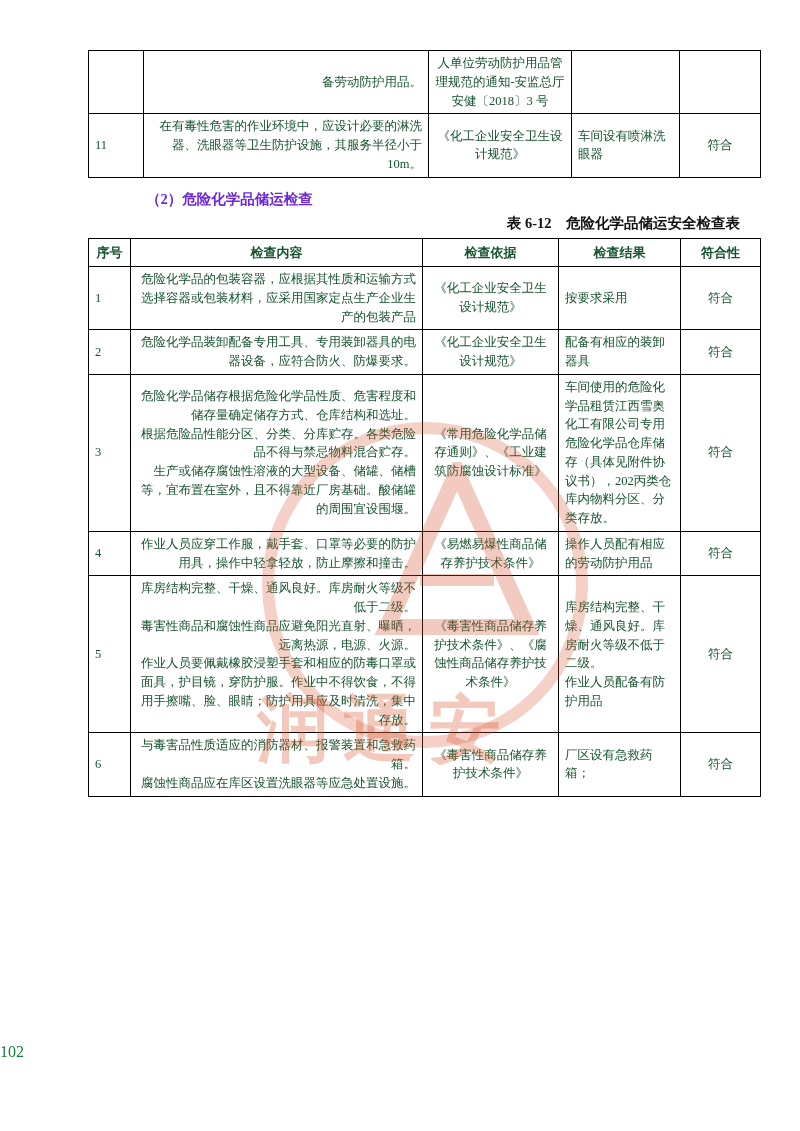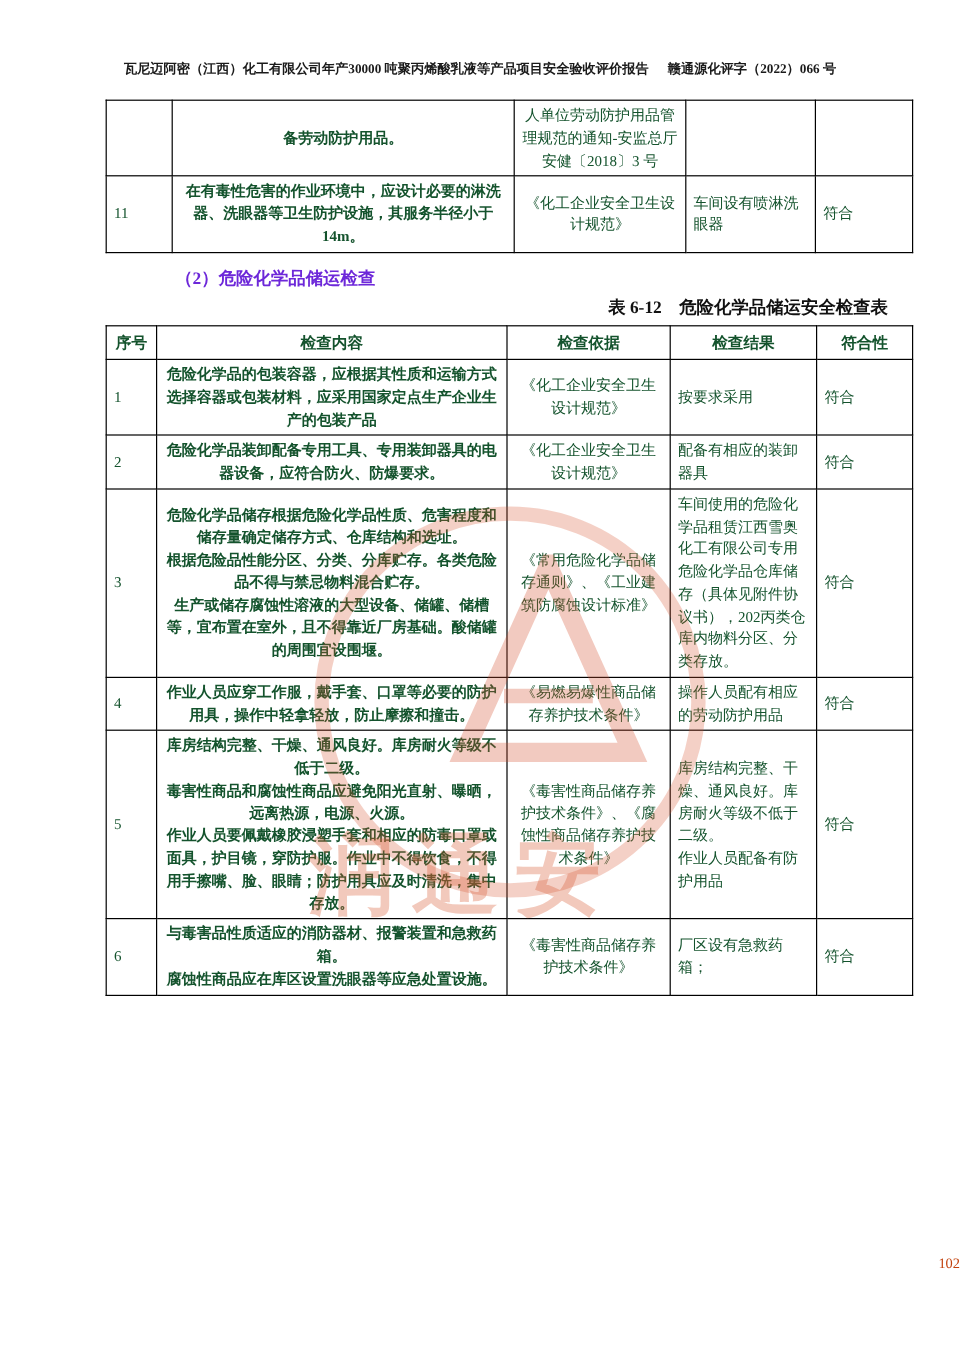--- a/index.html
+++ b/index.html
@@ -5,68 +5,64 @@
   * { margin:0; padding:0; box-sizing:border-box; }
   html,body { background:#ffffff; }
   body { font-family:"Liberation Serif", serif; }
   .page { position:relative; width:800px; height:1131px; background:#fff; padding:50px 60px 0 60px; overflow:hidden; }
 
   .header { display:flex; justify-content:center; gap:16px; font-size:11px; font-weight:bold; color:#1a1a1a; margin-bottom:18px; white-space:nowrap; }
 
   .tbl { border-collapse:collapse; table-layout:fixed; width:672px; margin-left:28px; }
   .tbl td, .tbl th { border:1px solid #000; font-size:12.5px; line-height:1.5; padding:3px 6px; vertical-align:middle; color:#14532d; }
   .c-no { text-align:left; padding-left:7px; }
-  .c-content { text-align:center; white-space:pre-line;font-weight:bold; }
+  .c-content { text-align:right; white-space:pre-line; }
   .c-basis { text-align:center; white-space:pre-line; }
   .c-result { text-align:left; white-space:pre-line; }
-  .c-conform { }
+  .c-conform { text-align:center; }
   .main-table th { text-align:center; font-weight:bold; font-size:13px; padding:4px 2px; background:#fff; }
 
   .section-heading { font-size:14.5px; font-weight:bold; color:#6d28d9; margin:12px 0 5px 86px; }
   .table-title { text-align:right; font-weight:bold; font-size:14.5px; color:#111; margin-bottom:5px; }
 
   .summary { font-size:15px; line-height:1.95; text-indent:2em; margin-top:12px; color:#111; text-align:justify; }
 
-  .page-number { position:absolute; left:0; right:0; bottom:70px; text-align:right; font-size:12px; color:#c2410c; }
+  .page-number { position:absolute; left:0; right:0; bottom:70px; text-align:left; font-size:16px; color:#15803d; }
 
   
   .watermark { position:absolute; left:0; top:0; width:800px; height:1131px; pointer-events:none; }
   .wm-ring { position:absolute; left:262px; top:422px; width:326px; height:326px; border:12px solid rgba(213,80,45,0.27); border-radius:50%; }
   .wm-logo { position:absolute; left:362px; top:462px; }
   .wm-text { position:absolute; left:225px; top:682px; font-size:72px; font-weight:bold; letter-spacing:14px; color:rgba(216,92,52,0.33); white-space:nowrap;margin-left:32px; }
 </style>
 </head>
 <body>
 
 <div class="page">
 
-  <div class="header">
-    <span>瓦尼迈阿密（江西）化工有限公司年产30000 吨聚丙烯酸乳液等产品项目安全验收评价报告</span>
-    <span>赣通源化评字（2022）066 号</span>
-  </div>
 
   <table class="tbl top-table">
     <colgroup>
       <col style="width:55px">
         <col style="width:285px">
         <col style="width:143px">
         <col style="width:108px">
         <col style="width:81px">
     </colgroup>
     <tbody>
       <tr>
         <td class="c-no"></td>
         <td class="c-content">备劳动防护用品。</td>
         <td class="c-basis">人单位劳动防护用品管理规范的通知-安监总厅安健〔2018〕3 号</td>
         <td class="c-result"></td>
         <td class="c-conform"></td>
       </tr>
       <tr>
         <td class="c-no">11</td>
-        <td class="c-content">在有毒性危害的作业环境中，应设计必要的淋洗器、洗眼器等卫生防护设施，其服务半径小于 14m。</td>
+        <td class="c-content">在有毒性危害的作业环境中，应设计必要的淋洗器、洗眼器等卫生防护设施，其服务半径小于 10m。</td>
         <td class="c-basis">《化工企业安全卫生设计规范》</td>
         <td class="c-result">车间设有喷淋洗眼器</td>
         <td class="c-conform">符合</td>
       </tr>
     </tbody>
   </table>
 
   <div class="section-heading">（2）危险化学品储运检查</div>
   <div class="table-title">表 6-12　危险化学品储运安全检查表</div>
 

